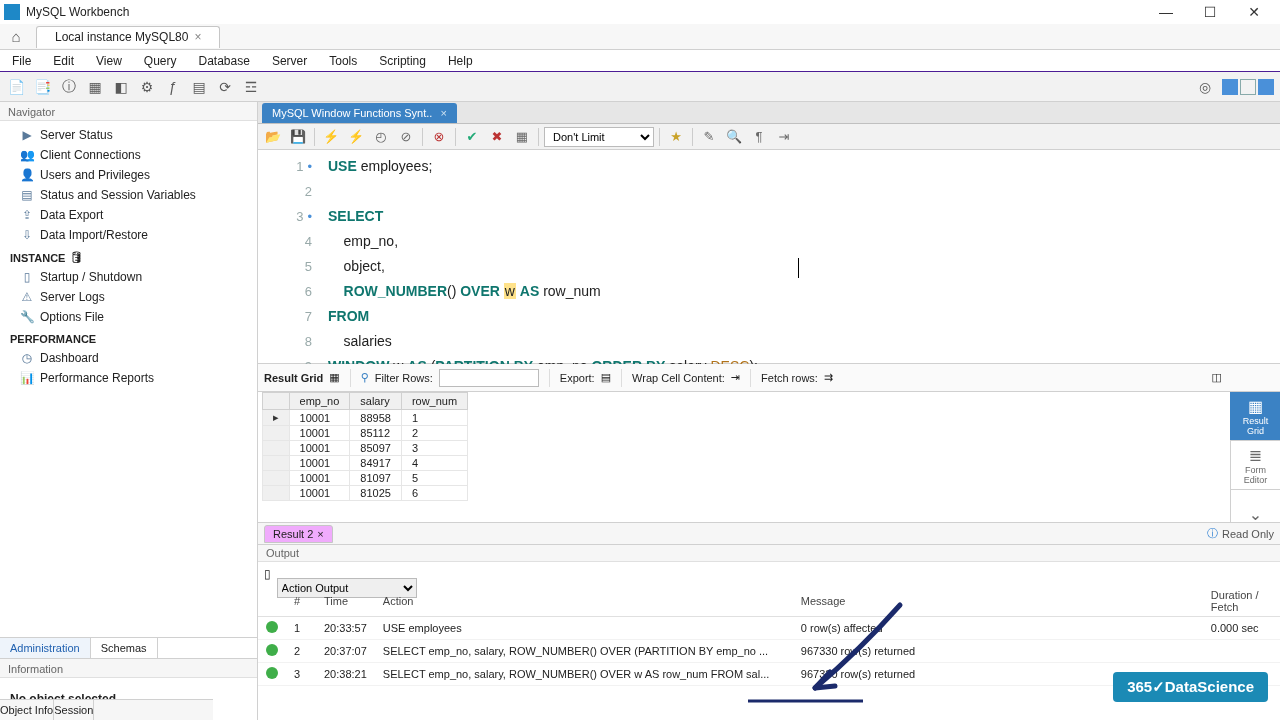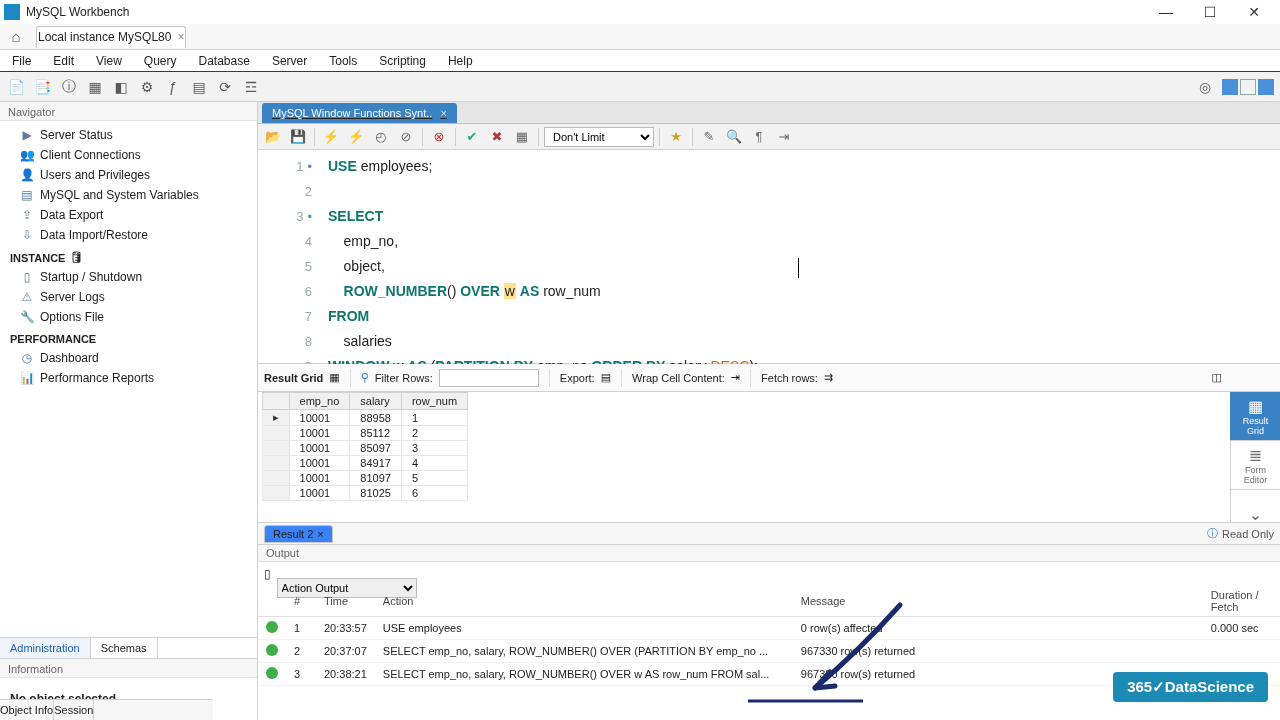--- a/index.html
+++ b/index.html
@@ -7,21 +7,21 @@
 
 
 .titlebar { height:24px; display:flex; align-items:center; padding:0 4px; background:#fff; }
 .titlebar .logo { width:16px; height:16px; background:#1E88C7; margin-right:6px; display:inline-block; }
 .titlebar .title { flex:1; font-size:12px; }
 .titlebar .winbtn { width:44px; height:24px; display:flex; align-items:center; justify-content:center; font-size:14px; color:#333; }
 
 
 .conntabs { height:26px; display:flex; align-items:center; border-bottom:1px solid #d0d0d0; padding-left:6px; background:#f7f7f7; }
 .home-icon { width:20px; height:20px; display:flex; align-items:center; justify-content:center; font-size:15px; color:#555; margin-right:10px; }
-.conntab { height:22px; padding:0 1px; border:1px solid #c6c6c6; border-bottom:none; border-radius:3px 3px 0 0; background:#fff; display:flex; align-items:center; gap:6px; font-size:12px; }
+.conntab { height:22px; padding:0 18px; border:1px solid #c6c6c6; border-bottom:none; border-radius:3px 3px 0 0; background:#fff; display:flex; align-items:center; gap:6px; font-size:12px; }
 .conntab .x { color:#888; font-size:12px; }
 
 
 .menubar { height:22px; display:flex; align-items:center; padding:0 8px; gap:14px; font-size:12px; background:#fff; border-bottom:1px solid #4c1d95; }
 .menubar span { padding:2px 4px; }
 
 
 .maintoolbar { height:30px; background:#f2f2f2; border-bottom:1px solid #d0d0d0; display:flex; align-items:center; padding:0 6px; }
 .tb-icon { width:22px; height:22px; margin-right:4px; display:flex; align-items:center; justify-content:center; color:#5a5a5a; font-size:14px; border:1px solid transparent; border-radius:2px; }
 .tb-spacer { flex:1; }
@@ -40,21 +40,21 @@
 .navtabs { display:flex; border-top:1px solid #d0d0d0; font-size:11px; }
 .navtabs .nt { padding:4px 10px; border-right:1px solid #d0d0d0; }
 .navtabs .nt.active { color:#2161b0; background:#eef4fb; }
 .infopanel { border-top:1px solid #d0d0d0; }
 .infohead { font-size:11px; color:#666; padding:4px 8px 2px; background:#f6f6f6; border-bottom:1px solid #e0e0e0; }
 .infobody { padding:14px 10px; font-weight:bold; font-size:12px; }
 
 .rightarea { flex:1; display:flex; flex-direction:column; }
 
 
-.querytabbar { height:22px; background:#e6e6e6; display:flex; align-items:flex-end; padding-left:4px; border-bottom:1px solid #c0c0c0;text-decoration:underline; }
+.querytabbar { height:22px; background:#e6e6e6; display:flex; align-items:flex-end; padding-left:4px; border-bottom:1px solid #c0c0c0; }
 .querytab { height:20px; background:#3b82c4; color:#fff; padding:0 10px; font-size:11px; display:flex; align-items:center; gap:8px; border-radius:3px 3px 0 0; }
 .querytab .x { color:#cde2f3; }
 
 
 .querytoolbar { height:26px; background:#f2f2f2; border-bottom:1px solid #d0d0d0; display:flex; align-items:center; padding:0 4px; gap:3px; }
 .qt-icon { width:22px; height:22px; display:flex; align-items:center; justify-content:center; color:#6a6a6a; font-size:13px; }
 .qt-sep { width:1px; height:18px; background:#ccc; margin:0 2px; }
 .limit-sel { height:20px; width:110px; font-size:11px; border:1px solid #bbb; background:#fff; padding:0 4px; }
 
 
@@ -82,21 +82,21 @@
 
 
 .gridwrap { height:130px; overflow:hidden; position:relative; background:#fff; }
 .grid { border-collapse:collapse; font-size:11px; margin-left:4px; }
 .grid th { background:#f0f0f0; border:1px solid #d0d0d0; padding:2px 10px; font-weight:normal; text-align:left; }
 .grid td { border:1px solid #e6e6e6; padding:1px 10px; }
 .rowmark { width:16px; background:#f0f0f0; border:1px solid #d0d0d0; text-align:center; color:#333;}
 
 
 .restabbar { height:22px; border-top:1px solid #d0d0d0; display:flex; align-items:center; padding:0 6px; font-size:11px; background:#f6f6f6; }
-.restab { padding:2px 8px; border:1px solid #c6c6c6; background:#3b82f6; border-radius:3px 3px 0 0; display:flex; gap:4px;}
+.restab { padding:2px 8px; border:1px solid #c6c6c6; background:#f0abfc; border-radius:3px 3px 0 0; display:flex; gap:4px;}
 .restabbar .readonly { margin-left:auto; display:flex; align-items:center; gap:4px; color:#555;}
 
 
 .outputhead { height:18px; font-size:11px; color:#666; padding:2px 8px; background:#f6f6f6; border-top:1px solid #d0d0d0; border-bottom:1px solid #e0e0e0;}
 .outputtb { height:24px; display:flex; align-items:center; padding:0 6px; gap:6px; background:#fff; }
 .outputtb select { font-size:11px; height:20px; width:140px; border:1px solid #bbb;margin-top:28px;}
 .outgrid { width:100%; border-collapse:collapse; font-size:11px; }
 .outgrid th { text-align:left; padding:3px 8px; color:#444; border-bottom:1px solid #e0e0e0; font-weight:normal;}
 .outgrid td { padding:4px 8px; border-bottom:1px solid #f2f2f2; white-space:nowrap; overflow:hidden; text-overflow:ellipsis; }
 .ok-dot { width:12px;height:12px;border-radius:50%;background:#3fae49;display:inline-block;}
@@ -172,21 +172,21 @@
       <div class="navitem">
           <span class="ni-icon">👥</span>
           <span>Client Connections</span>
         </div>
       <div class="navitem">
           <span class="ni-icon">👤</span>
           <span>Users and Privileges</span>
         </div>
       <div class="navitem">
           <span class="ni-icon">▤</span>
-          <span>MySQL and System Variables</span>
+          <span>Status and Session Variables</span>
         </div>
       <div class="navitem">
           <span class="ni-icon">⇪</span>
           <span>Data Export</span>
         </div>
       <div class="navitem">
           <span class="ni-icon">⇩</span>
           <span>Data Import/Restore</span>
         </div>
 

